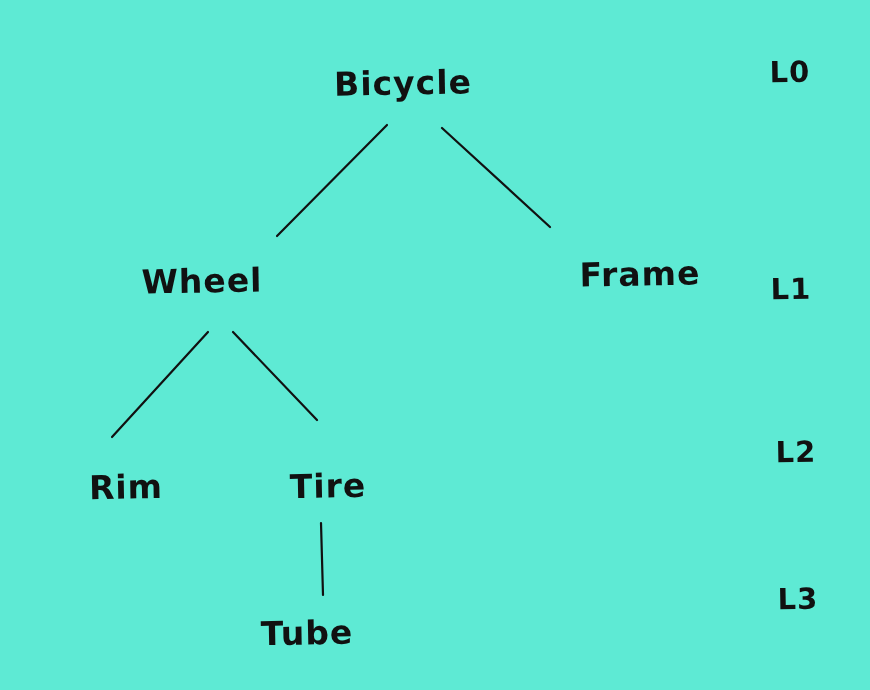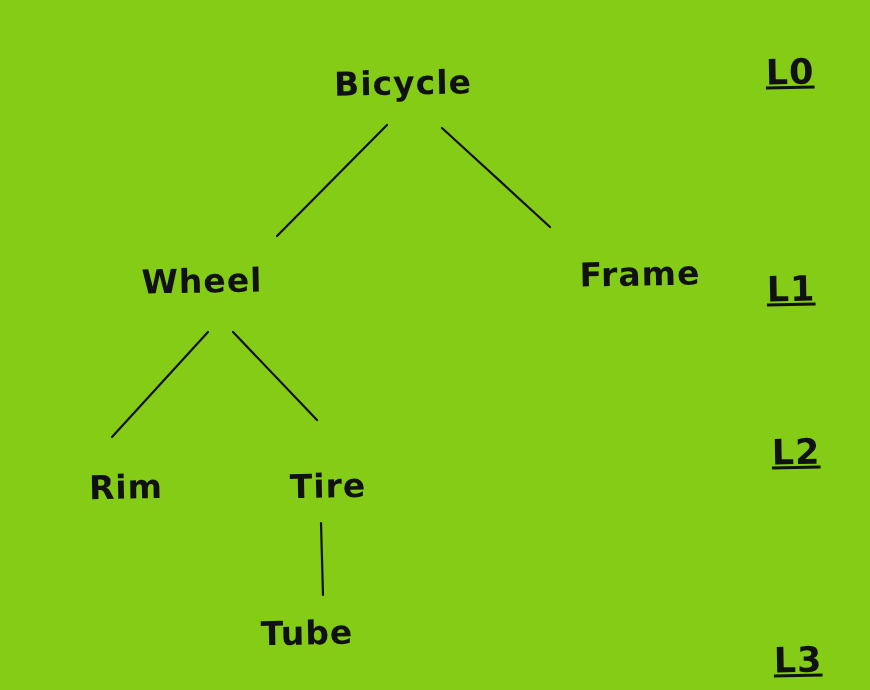--- a/index.html
+++ b/index.html
@@ -4,21 +4,21 @@
 <style>
   html, body {
     margin: 0;
     padding: 0;
     background: #ffffff;
   }
   #stage {
     position: relative;
     width: 870px;
     height: 690px;
-    background: #84cc16;
+    background: #5eead4;
     overflow: hidden;
     font-family: "DejaVu Sans", sans-serif;
   }
   #edges {
     position: absolute;
     left: 0;
     top: 0;
     width: 870px;
     height: 690px;
   }
@@ -28,27 +28,26 @@
     font-size: 33px;
     font-weight: 600;
     color: #111111;
     letter-spacing: 1px;
     white-space: nowrap;
     user-select: none;
   }
   .level-label {
     position: absolute;
     transform: translate(-50%, -50%) rotate(-1deg);
-    font-size: 35px;
+    font-size: 29px;
     font-weight: 600;
     color: #111111;
     letter-spacing: 1px;
     white-space: nowrap;
     user-select: none;
-    text-decoration: underline;
   }
 </style>
 </head>
 <body>
 
 <div id="stage">
   <svg id="edges" viewBox="0 0 870 690" xmlns="http://www.w3.org/2000/svg">
       <line x1="387" y1="125" x2="277" y2="236" stroke="#111111" stroke-width="2.2" stroke-linecap="round"></line>
       <line x1="442" y1="128" x2="550" y2="227" stroke="#111111" stroke-width="2.2" stroke-linecap="round"></line>
       <line x1="208" y1="332" x2="112" y2="437" stroke="#111111" stroke-width="2.2" stroke-linecap="round"></line>
@@ -60,15 +59,15 @@
       <span class="node-label" style="left: 202px; top: 281px;">Wheel</span>
       <span class="node-label" style="left: 640px; top: 274px;">Frame</span>
       <span class="node-label" style="left: 126px; top: 487px;">Rim</span>
       <span class="node-label" style="left: 328px; top: 486px;">Tire</span>
       <span class="node-label" style="left: 307px; top: 633px;">Tube</span>
     </div>
   <div id="levels">
       <span class="level-label" style="left: 790px; top: 72px;">L0</span>
       <span class="level-label" style="left: 791px; top: 289px; text-align: center;">L1</span>
       <span class="level-label" style="left: 796px; top: 452px;">L2</span>
-      <span class="level-label" style="left: 798px; top: 660px;">L3</span>
+      <span class="level-label" style="left: 798px; top: 599px;">L3</span>
     </div>
 </div>
 
 </body></html>

